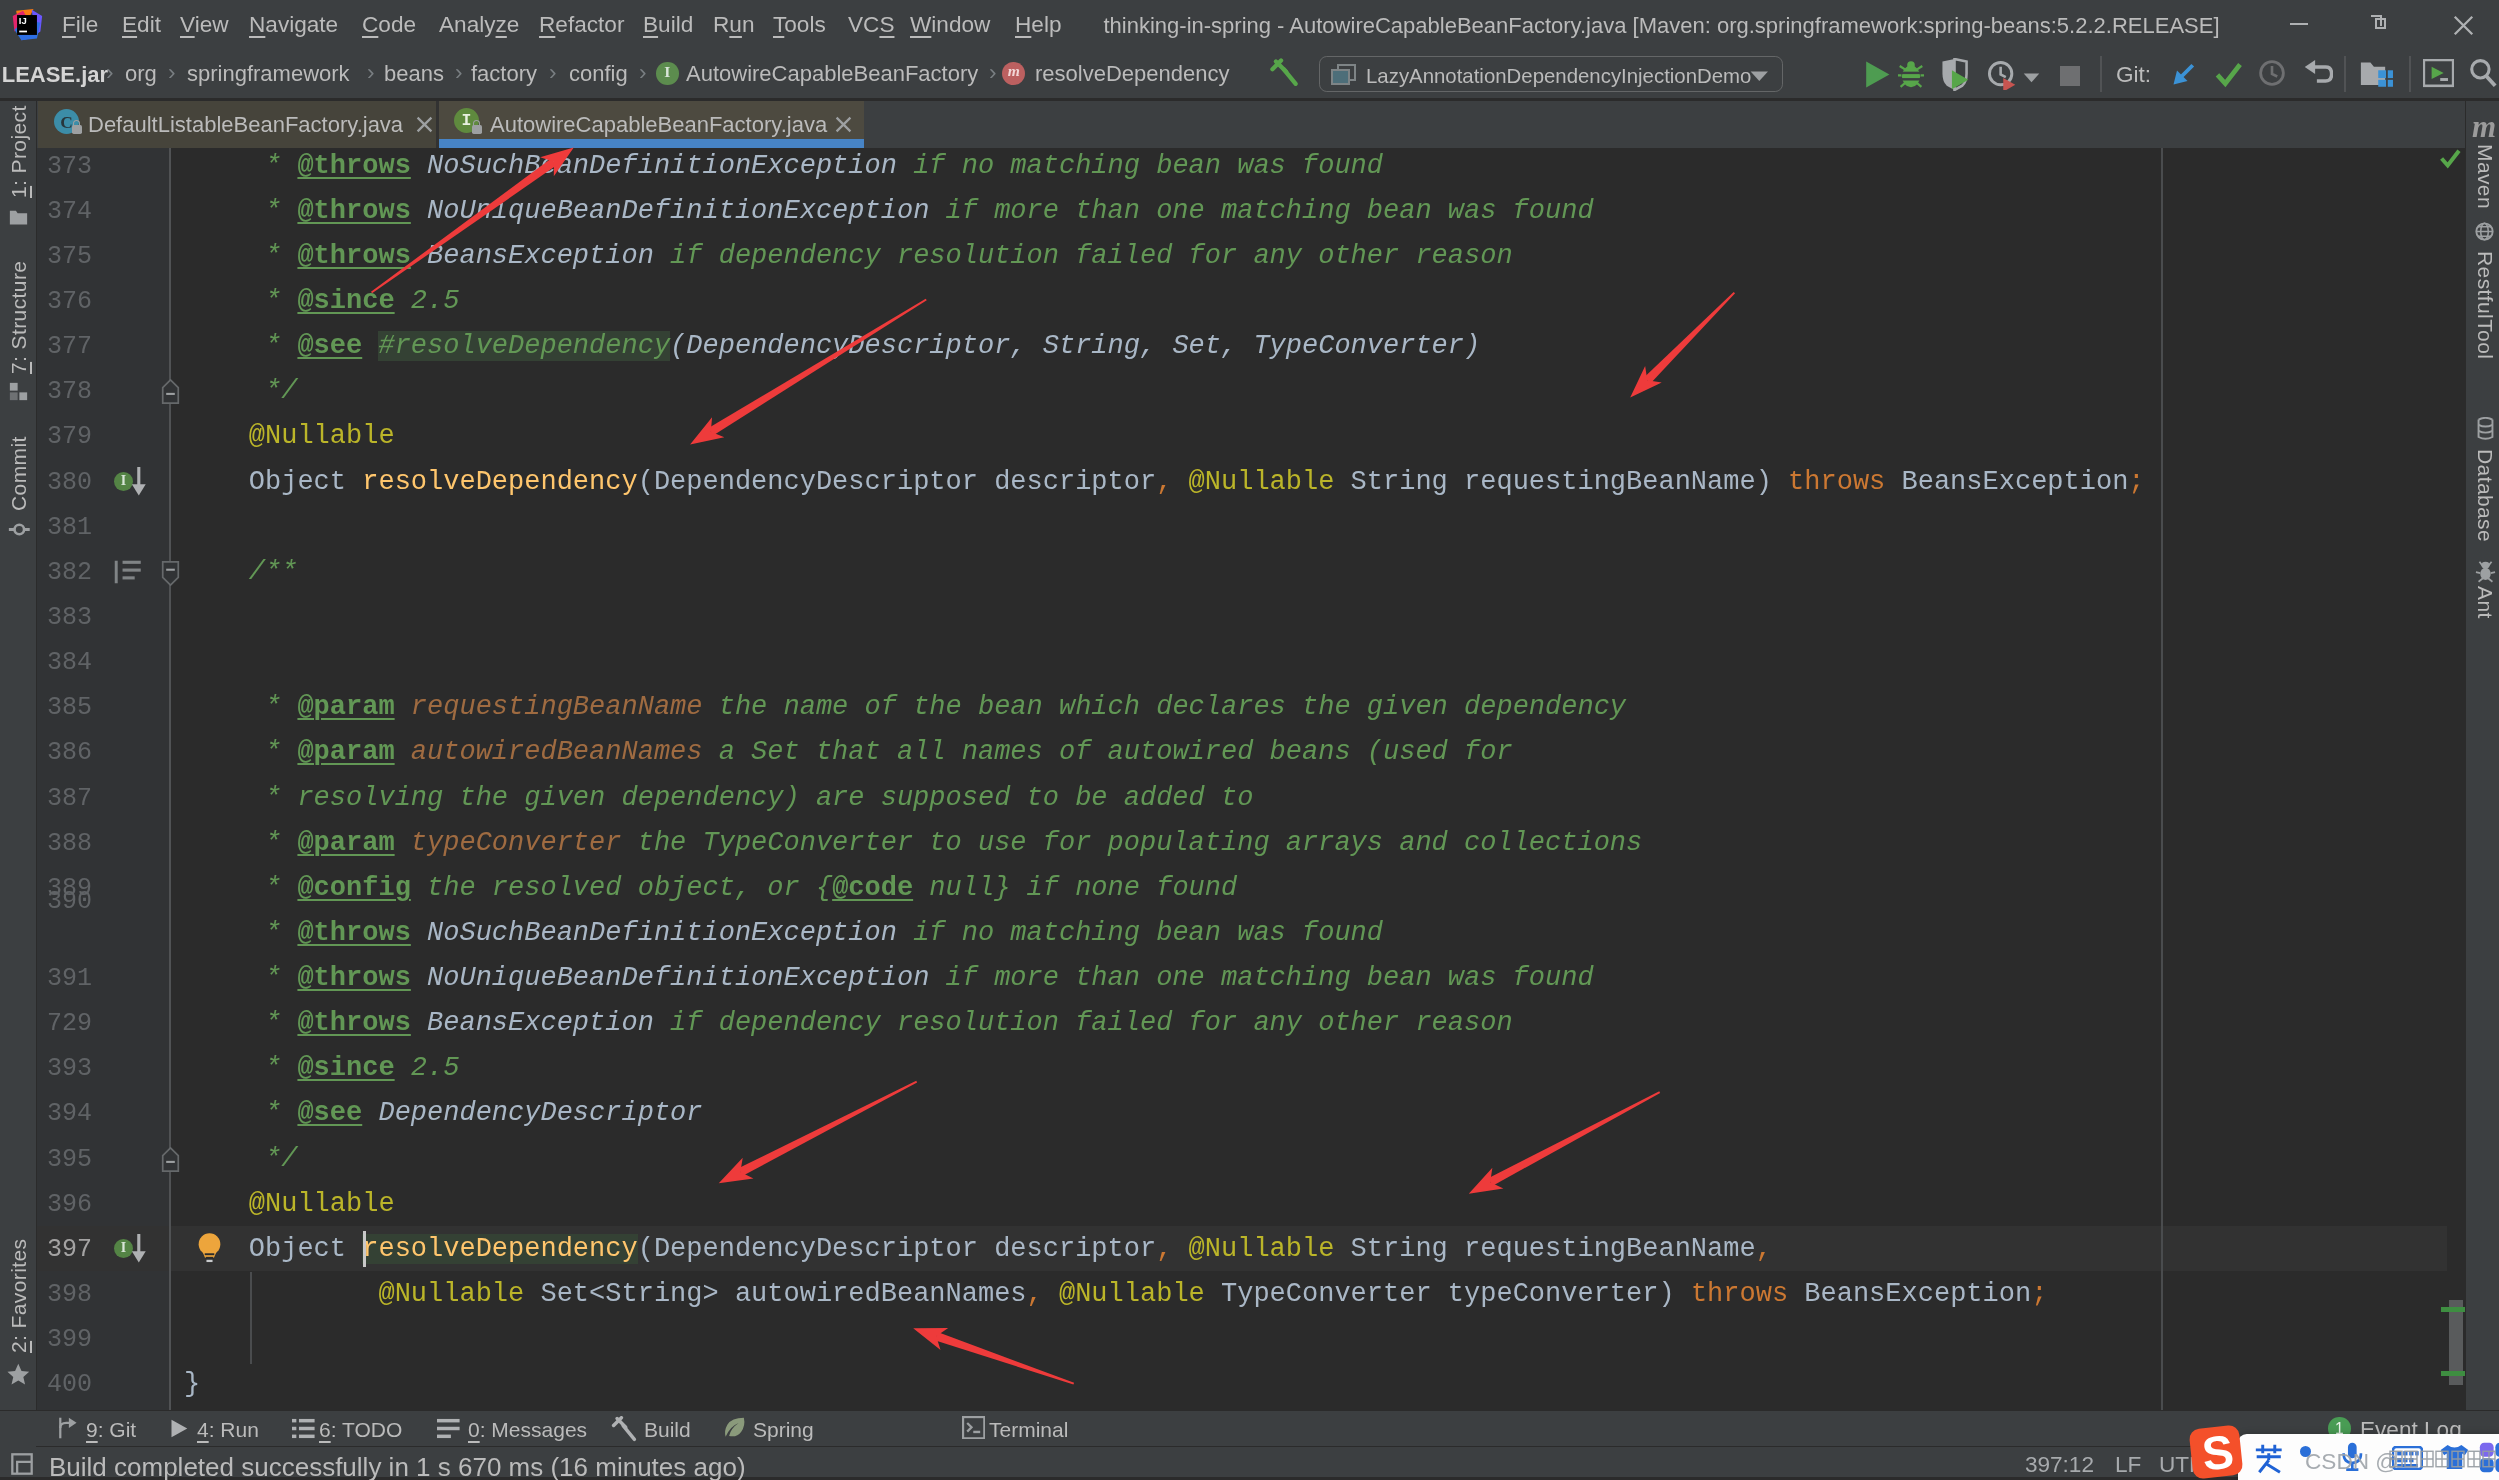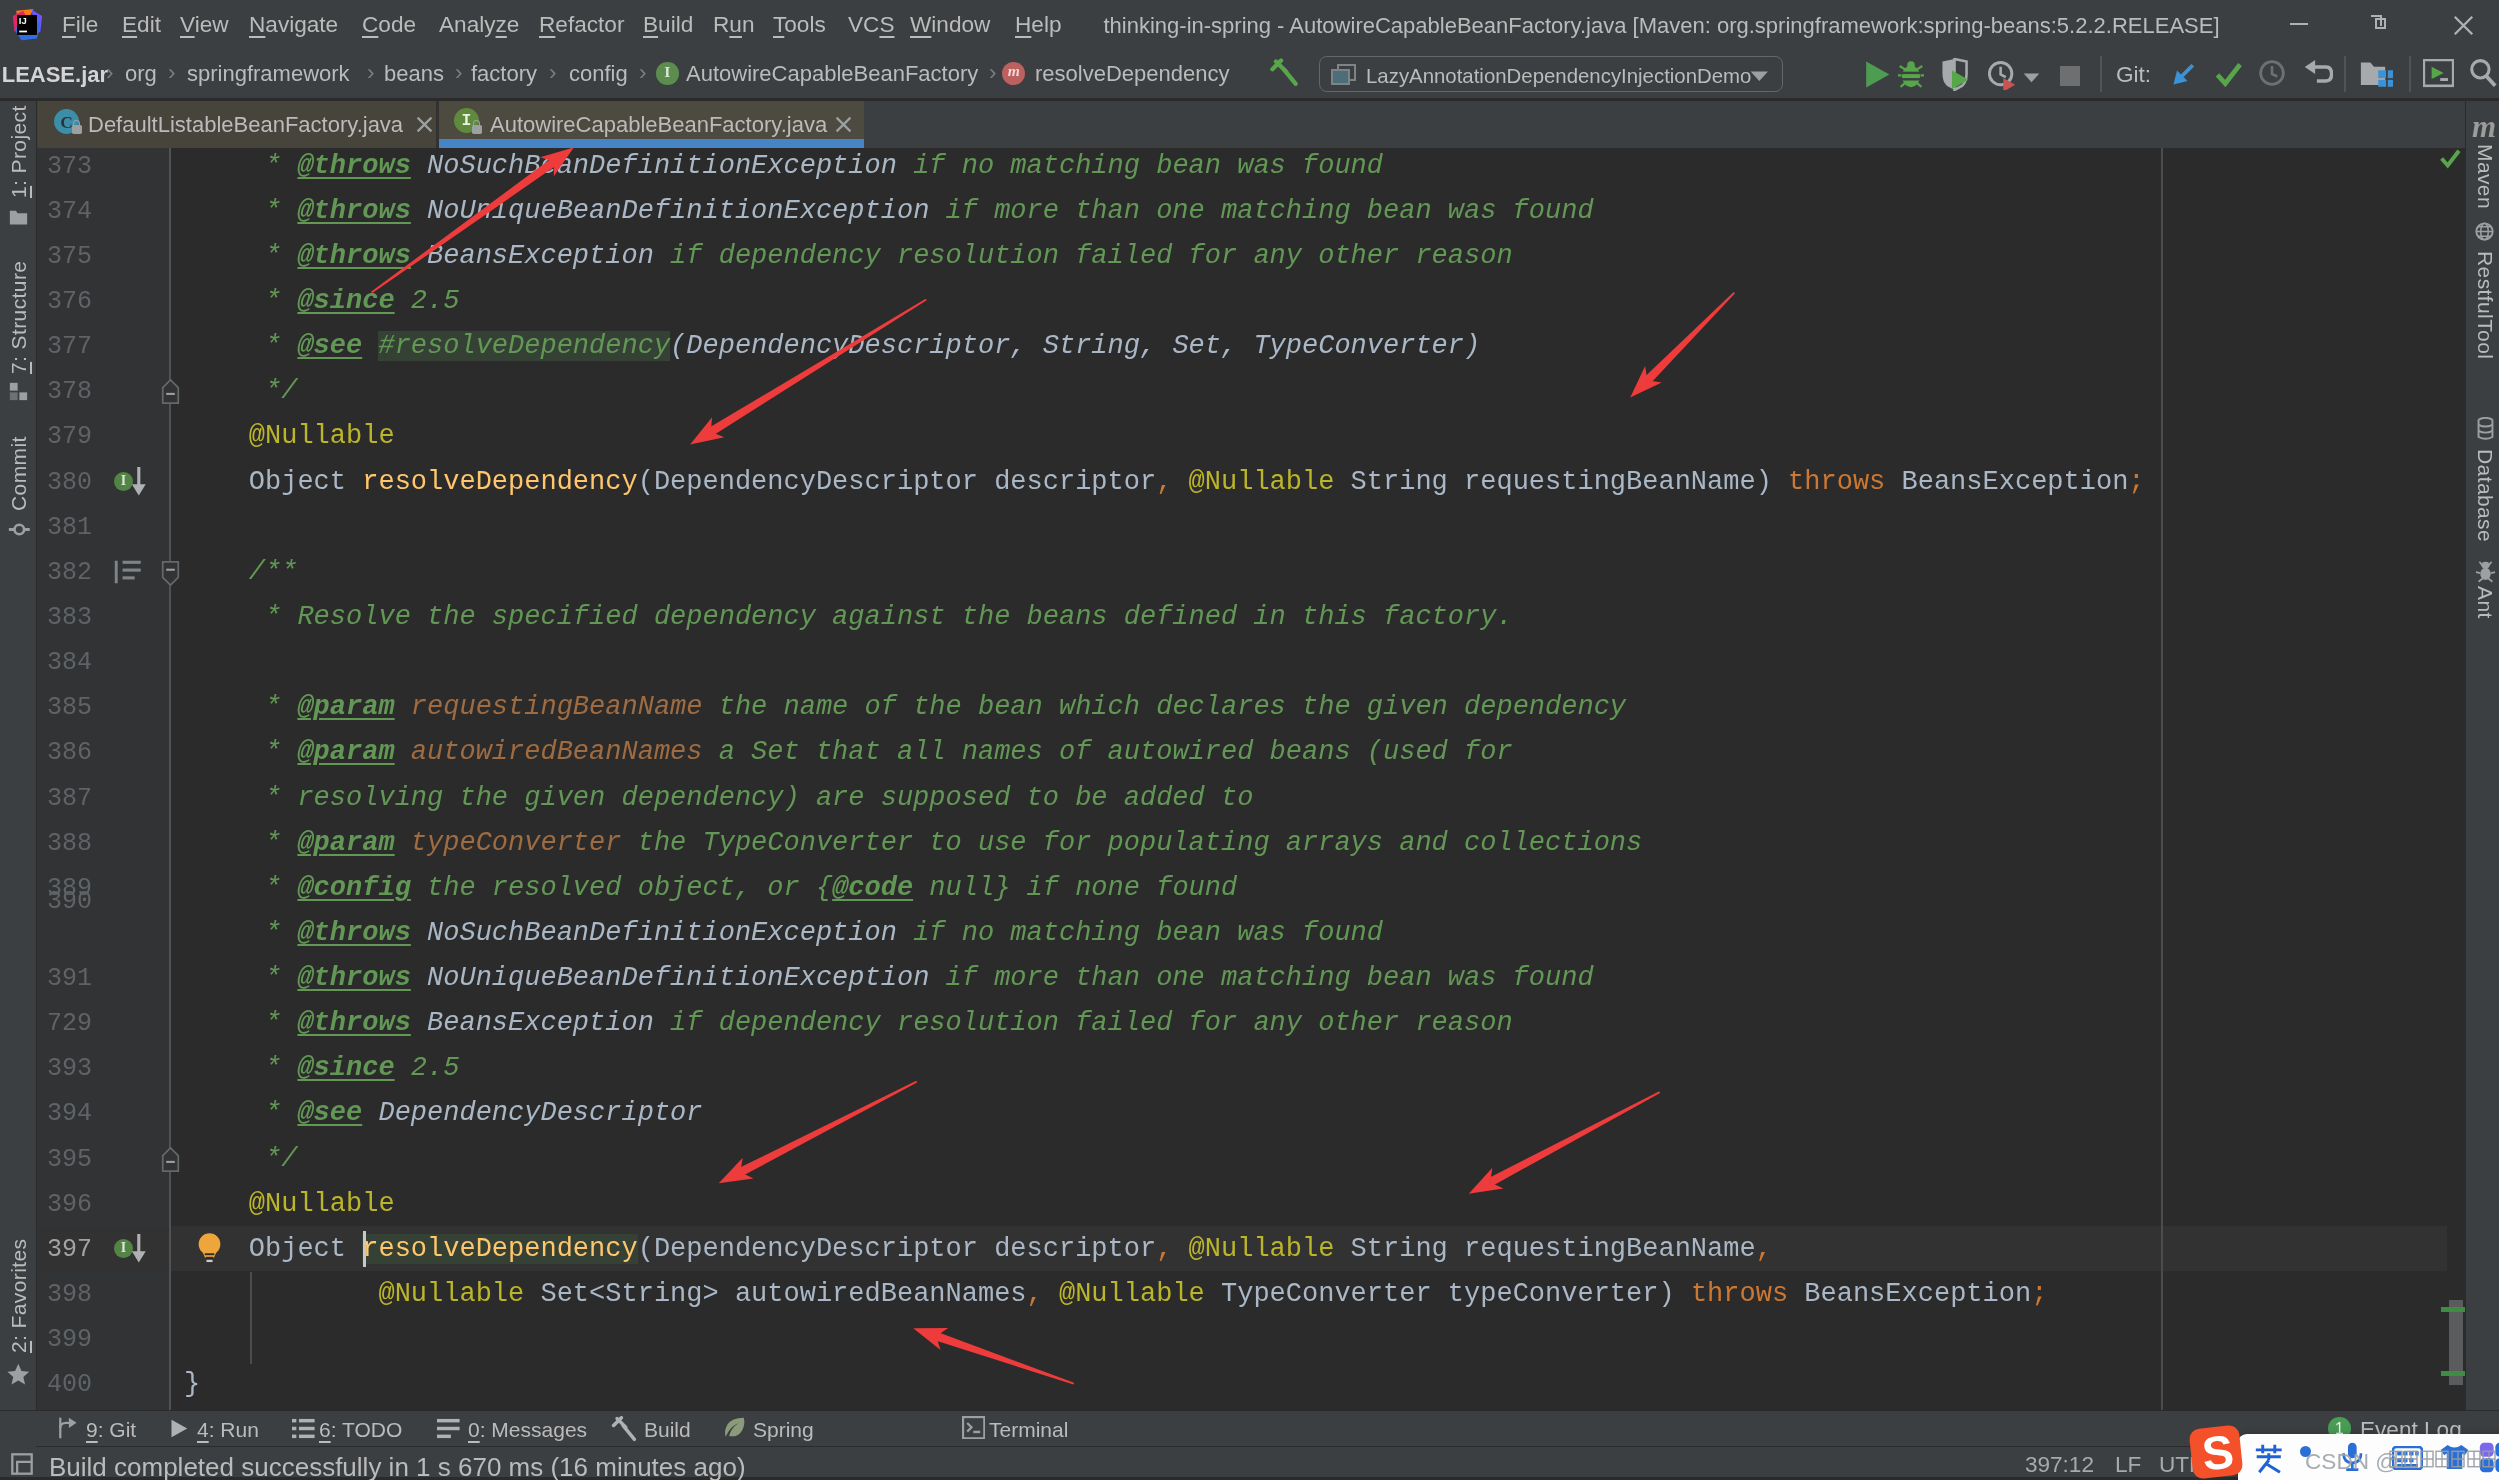--- a/index.html
+++ b/index.html
@@ -1,21 +1,21 @@
 <!DOCTYPE html>
 <html style="font-size:14px"><head><meta charset="utf-8"><style>
 *{margin:0;padding:0;box-sizing:border-box}
 html,body{width:2500px;height:1481px;overflow:hidden;background:#2B2B2B;font-family:"Liberation Sans",sans-serif}
 .abs{position:absolute}
 #page{position:relative;width:2500px;height:1481px;overflow:hidden}
 .bar{background:#3C3F41}
 .mono{font-family:"Liberation Mono",monospace;font-size:27px;line-height:45px;white-space:pre}
 .ln{font-family:"Liberation Mono",monospace;font-size:25px;line-height:45px;color:#606366;text-align:right;width:56px}
 .g{color:#629755;font-style:italic}
-.t{color:#629755;font-style:italic;font-weight:bold;text-decoration:underline;text-underline-offset:4.3px;text-decoration-thickness:1.9px}
+.t{color:#629755;font-weight:bold;text-decoration:underline;text-underline-offset:4.3px;text-decoration-thickness:1.9px}
 .w{color:#A9B7C6;font-style:italic}
 .tv{color:#9F6B41;font-style:italic}
 .p{color:#A9B7C6}
 .y{color:#BBB529}
 .am{color:#FFC66D}
 .o{color:#CC7832}
 .hl{background:#344134}
 .menu{color:#BBBBBB;font-size:22.6px}
 .menu u,.btxt u{text-decoration:underline;text-underline-offset:3.5px}
 .crumb{color:#BBBBBB;font-size:22px}
@@ -195,21 +195,20 @@
 <div class="abs ln" style="left:36px;top:221px">378</div>
 <div class="abs mono" style="left:184px;top:221px"><span class="g">     */</span></div>
 <div class="abs ln" style="left:36px;top:266px">379</div>
 <div class="abs mono" style="left:184px;top:266px"><span class="p">    </span><span class="y">@Nullable</span></div>
 <div class="abs ln" style="left:36px;top:312px">380</div>
 <div class="abs mono" style="left:184px;top:312px"><span class="p">    Object </span><span class="am">resolveDependency</span><span class="p">(DependencyDescriptor descriptor</span><span class="o">,</span><span class="p"> </span><span class="y">@Nullable</span><span class="p"> String requestingBeanName) </span><span class="o">throws</span><span class="p"> BeansException</span><span class="o">;</span></div>
 <div class="abs ln" style="left:36px;top:357px">381</div>
 <div class="abs ln" style="left:36px;top:402px">382</div>
 <div class="abs mono" style="left:184px;top:402px"><span class="g">    /**</span></div>
 <div class="abs ln" style="left:36px;top:447px">383</div>
-<div class="abs mono" style="left:184px;top:447px"><span class="g">     * Resolve the specified dependency against the beans defined in this factory.</span></div>
 <div class="abs ln" style="left:36px;top:492px">384</div>
 <div class="abs ln" style="left:36px;top:537px">385</div>
 <div class="abs mono" style="left:184px;top:537px"><span class="g">     * </span><span class="t">@param</span><span class="tv"> requestingBeanName</span><span class="g"> the name of the bean which declares the given dependency</span></div>
 <div class="abs ln" style="left:36px;top:582px">386</div>
 <div class="abs mono" style="left:184px;top:582px"><span class="g">     * </span><span class="t">@param</span><span class="tv"> autowiredBeanNames</span><span class="g"> a Set that all names of autowired beans (used for</span></div>
 <div class="abs ln" style="left:36px;top:628px">387</div>
 <div class="abs mono" style="left:184px;top:628px"><span class="g">     * resolving the given dependency) are supposed to be added to</span></div>
 <div class="abs ln" style="left:36px;top:673px">388</div>
 <div class="abs mono" style="left:184px;top:673px"><span class="g">     * </span><span class="t">@param</span><span class="tv"> typeConverter</span><span class="g"> the TypeConverter to use for populating arrays and collections</span></div>
 <div class="abs ln" style="left:36px;top:718px">389</div>

